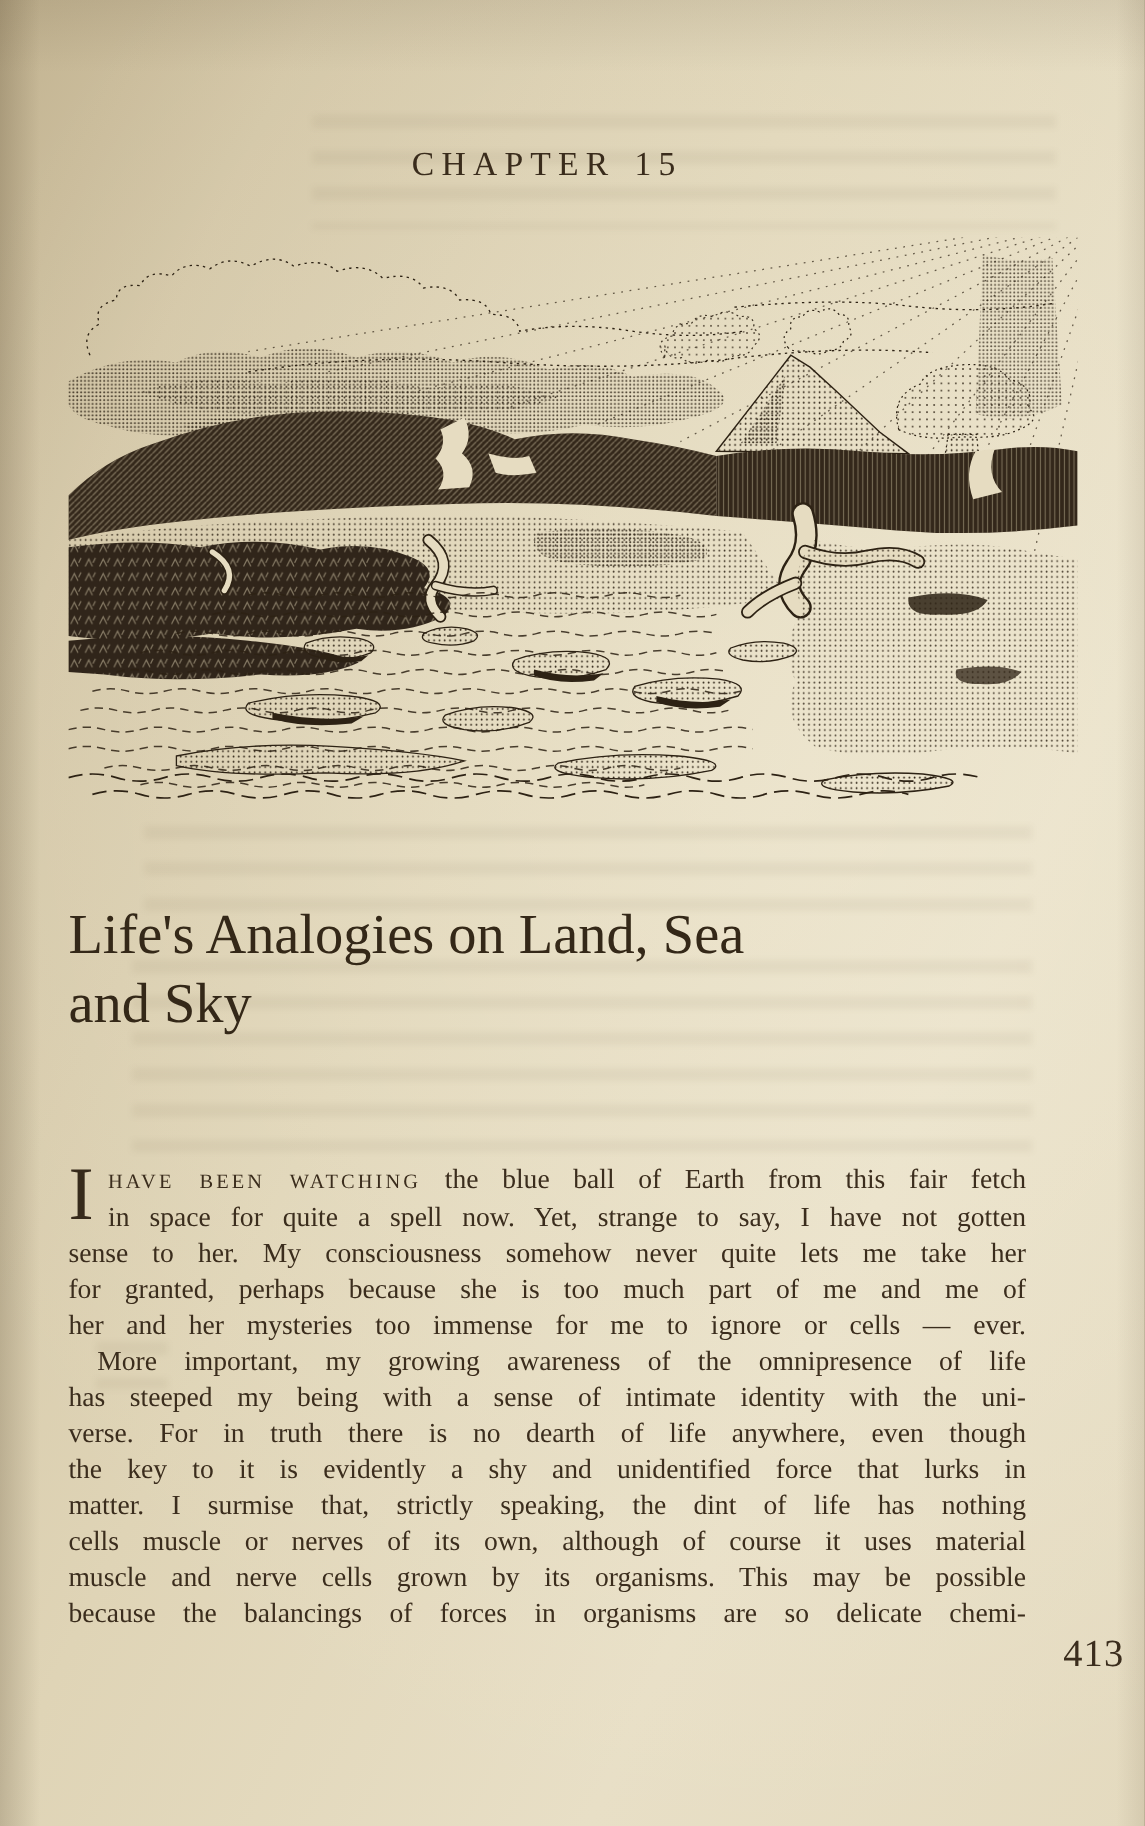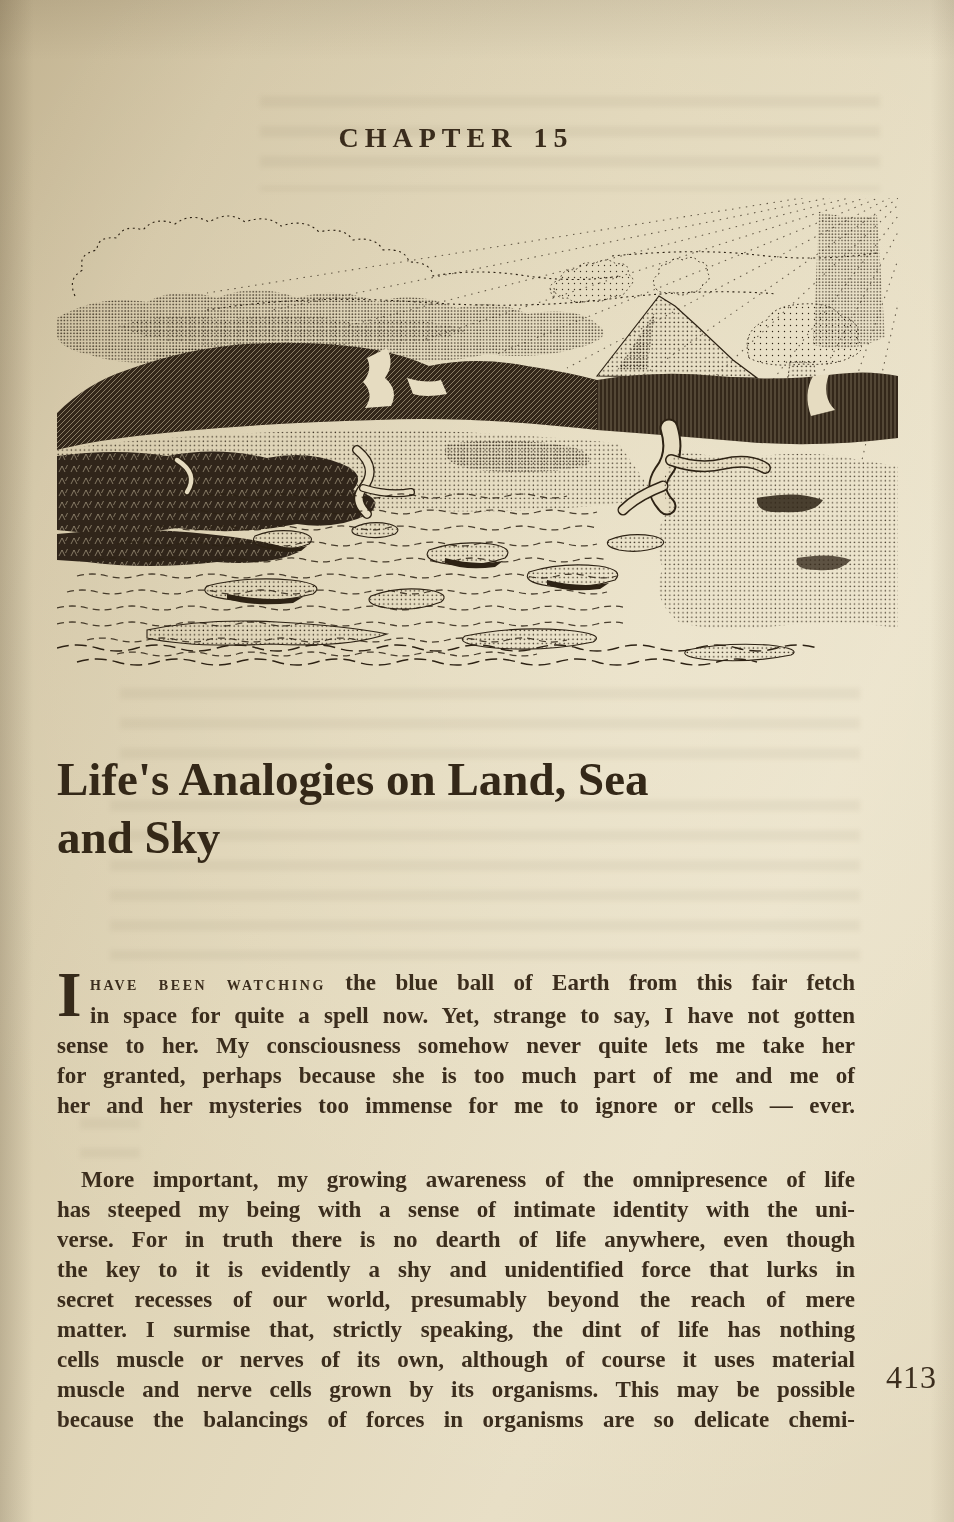--- a/index.html
+++ b/index.html
@@ -13,38 +13,38 @@
   }
   #stage::before{ 
     content:"";position:absolute;inset:0;pointer-events:none;
     background:
       linear-gradient(90deg, rgba(74,58,34,.22), rgba(74,58,34,0) 3.5%),
       linear-gradient(180deg, rgba(74,58,34,.10), rgba(74,58,34,0) 4%),
       linear-gradient(270deg, rgba(74,58,34,.10), rgba(74,58,34,0) 2.5%);
   }
   .ghost{position:absolute;filter:blur(2.6px);opacity:.5;pointer-events:none;
     background:repeating-linear-gradient(180deg, rgba(103,87,60,.13) 0 11px, rgba(103,87,60,0) 11px 30px);}
-  .col{position:absolute;left:57px;width:798px;font-weight:bold;}
+  .col{position:absolute;left:57px;width:798px;}
   .chapter{top:122px;text-align:center;font-size:28px;letter-spacing:6px;color:#3a2c1c;}
   .chapter .num{margin-left:16px;}
   .illus{top:198px;height:470px;}
   .title{top:750px;text-align:left;font-size:47px;line-height:58px;color:#342818;}
   .bodytext{top:968px;}
   .line{
     font-size:23px;line-height:30px;
     text-align:justify;text-align-last:justify;
     white-space:normal;
   }
   .dc-pad{padding-left:33px;}
-  .indent{text-indent:24px;margin-top:44px;}
+  .indent{text-indent:24px;}
   .dropcap{
     position:absolute;left:0;top:-3px;font-size:63px;line-height:60px;
     color:#362a1a;
   }
-  .lead-caps{text-transform:uppercase;font-size:14px;letter-spacing:2.6px;}
+  .lead-caps{text-transform:uppercase;font-size:17px;letter-spacing:2.6px;}
   .pagenum{position:absolute;left:886px;top:1359px;font-size:32px;letter-spacing:1px;color:#3b2d1d;}
   svg{display:block;width:841px;height:470px;}
 </style>
 </head>
 <body>
 
 <div id="stage">
 
   <div class="ghost" style="left:260px;top:96px;width:620px;height:95px;"></div>
   <div class="ghost" style="left:120px;top:688px;width:740px;height:78px;"></div>
@@ -207,21 +207,20 @@
     <span class="dropcap">I</span>
   <div class="line dc-pad"><span class="lead-caps">have been watching</span> the blue ball of Earth from this fair fetch</div>
       <div class="line dc-pad">in space for quite a spell now.  Yet, strange to say, I have not gotten</div>
       <div class="line">sense to her.  My consciousness somehow never quite lets me take her</div>
       <div class="line">for granted, perhaps because she is too much part of me and me of</div>
       <div class="line">her and her mysteries too immense for me to ignore or cells — ever.</div>
       <div class="line indent">More important, my growing awareness of the omnipresence of life</div>
       <div class="line">has steeped my being with a sense of intimate identity with the uni-</div>
       <div class="line">verse.  For in truth there is no dearth of life anywhere, even though</div>
       <div class="line">the key to it is evidently a shy and unidentified force that lurks in</div>
-      <div class="line">secret recesses of our world, presumably beyond the reach of mere</div>
       <div class="line">matter.  I surmise that, strictly speaking, the dint of life has nothing</div>
       <div class="line">cells muscle or nerves of its own, although of course it uses material</div>
       <div class="line">muscle and nerve cells grown by its organisms.  This may be possible</div>
       <div class="line">because the balancings of forces in organisms are so delicate chemi-</div>
     </div>
 
   <div class="pagenum">413</div>
 
 </div>
 

